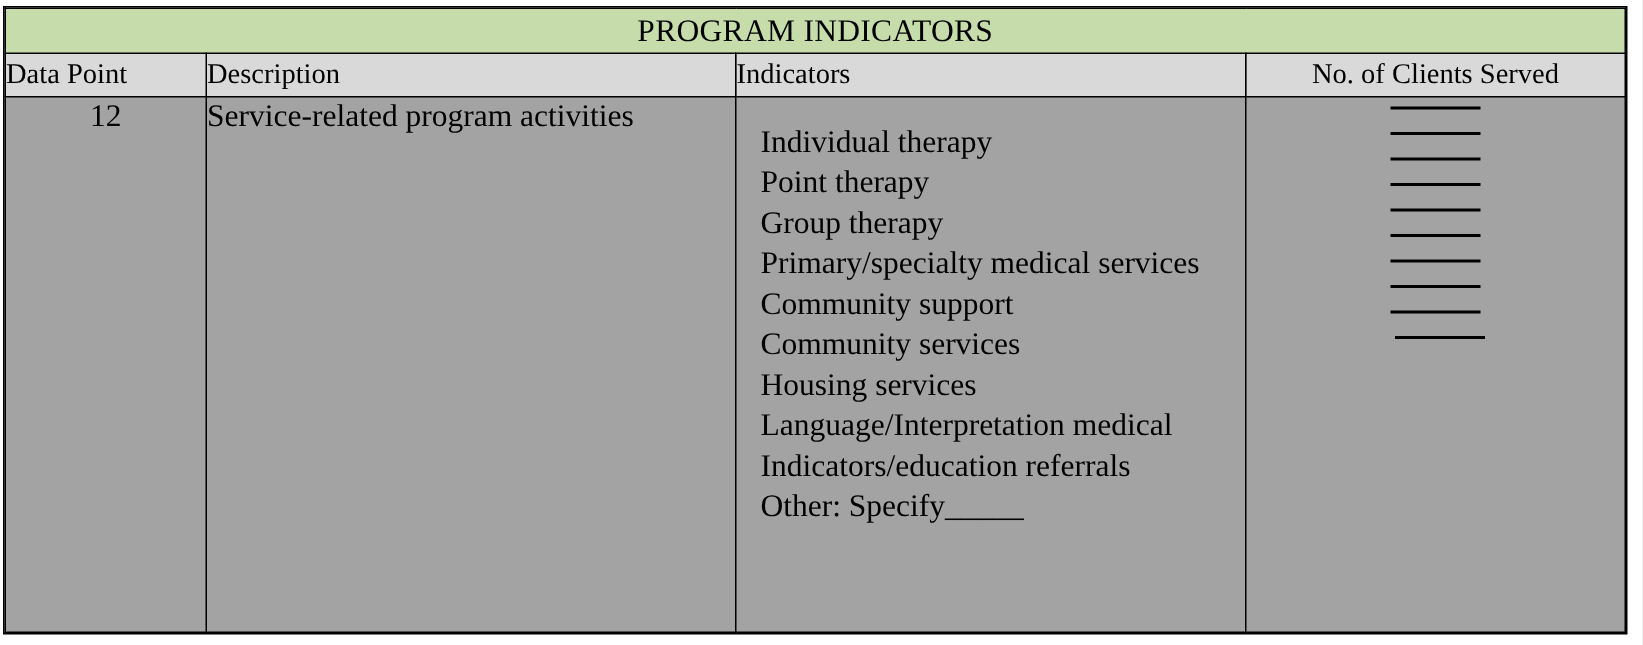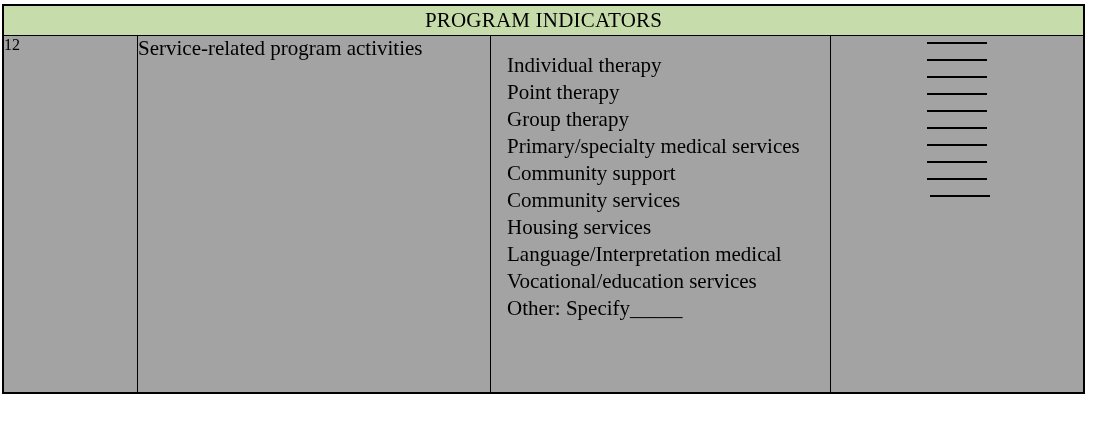--- a/index.html
+++ b/index.html
@@ -68,22 +68,23 @@
     white-space: nowrap;
     overflow: hidden;
   }
   .colhead.center { text-align: center; padding: 0 2px; }
   .colhead.left   { text-align: left; }
 
   
   .body-row td { height: 356px; }
 
   .cell-datapoint {
+    text-align: center;
     vertical-align: middle;
-    font-size: 16px;
+    font-size: 21px;
   }
 
   .cell-description {
     vertical-align: middle;
     font-size: 21px;
     padding: 0 0 0 9px;
   }
 
   .cell-indicators {
     vertical-align: top;
@@ -137,41 +138,47 @@
     <colgroup>
       <col class="c-datapoint">
       <col class="c-description">
       <col class="c-indicators">
       <col class="c-clients">
     </colgroup>
 
     <thead>
       <tr>
         <th class="title-cell" colspan="4">PROGRAM INDICATORS</th>
+      </tr>
+      <tr>
+        <th class="colhead left">Data Point</th>
+        <th class="colhead left">Description</th>
+        <th class="colhead left">Indicators</th>
+        <th class="colhead center">No. of Clients Served</th>
       </tr>
     </thead>
 
     <tbody>
       <tr class="body-row">
 
         <td class="cell-datapoint">12</td>
 
         <td class="cell-description">Service-related program activities</td>
 
         <td class="cell-indicators">
           <ul class="indicator-list" id="indicator-list">
               <li>Individual therapy</li>
               <li>Point therapy</li>
               <li>Group therapy</li>
               <li>Primary/specialty medical services</li>
               <li>Community support</li>
               <li>Community services</li>
               <li>Housing services</li>
               <li>Language/Interpretation medical</li>
-              <li>Vocational/education services</li>
+              <li>Indicators/education referrals</li>
               <li>Other: Specify_____</li>
             </ul>
         </td>
 
         <td class="cell-clients">
           <div class="blanks" id="blanks-container">
               <div class="blank-line"></div>
               <div class="blank-line"></div>
               <div class="blank-line"></div>
               <div class="blank-line"></div>

